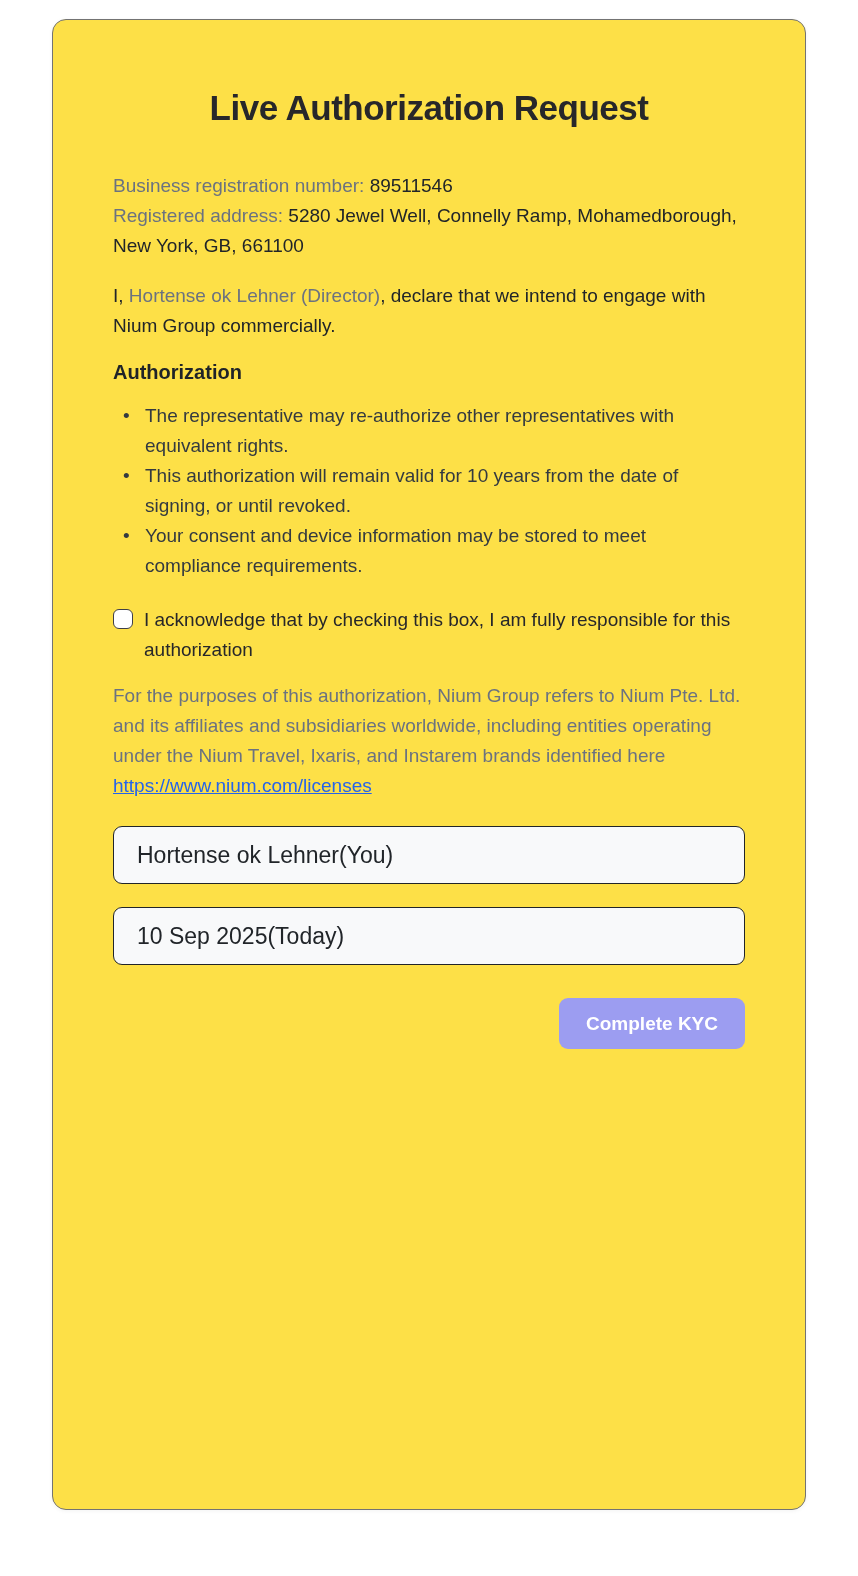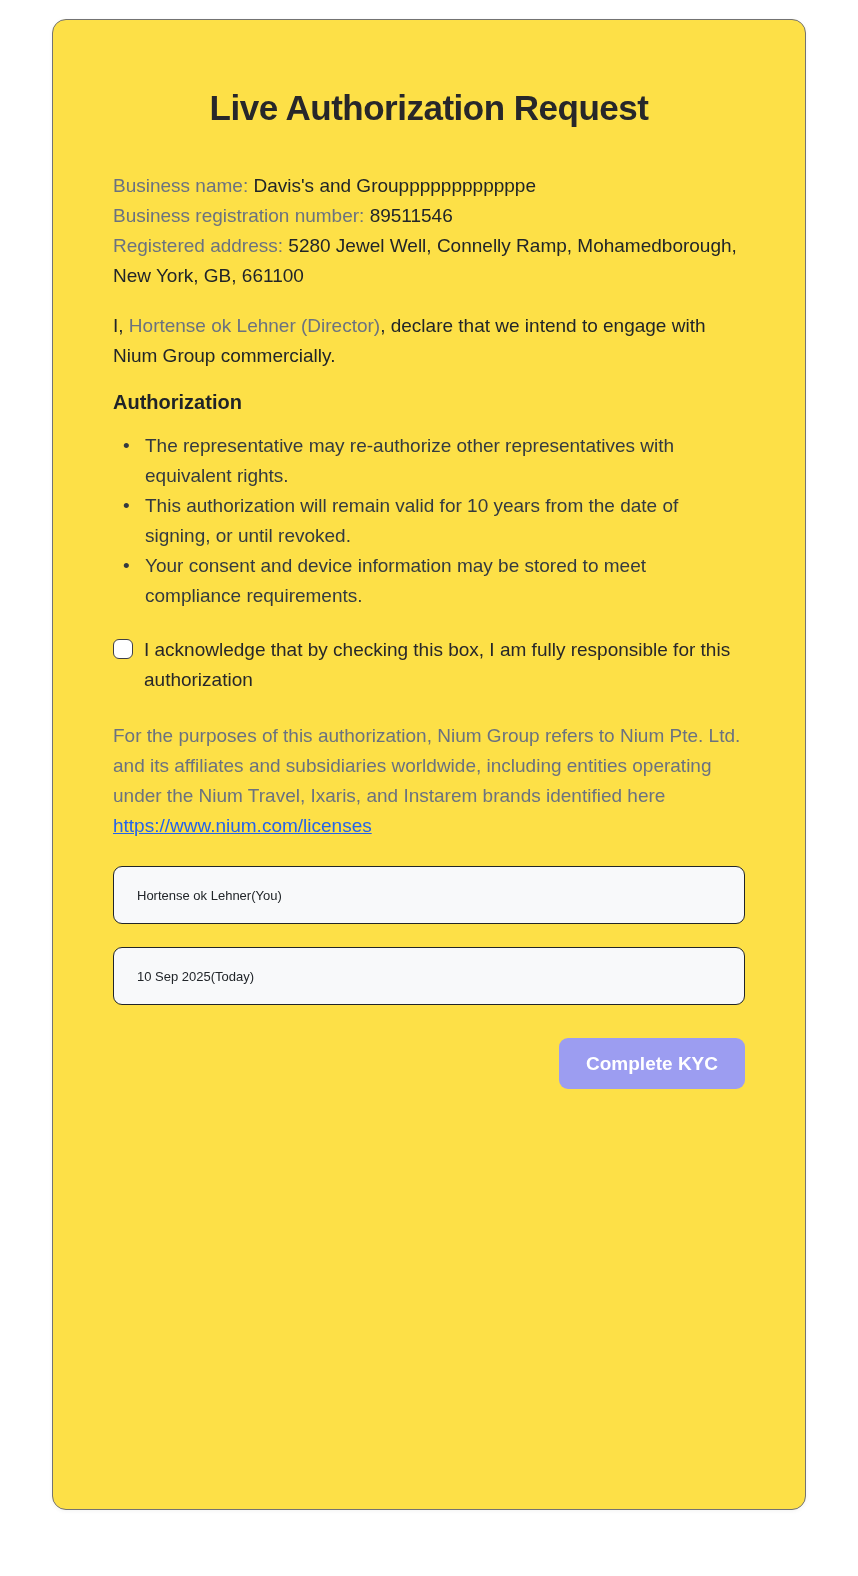--- a/index.html
+++ b/index.html
@@ -71,21 +71,21 @@
     position: absolute;
     left: 10px;
     top: 0;
     color: #343a40;
   }
 
   .ack-row {
     display: flex;
     align-items: flex-start;
     gap: 11px;
-    margin-bottom: 26px;
+    margin-bottom: 16px;
   }
   .checkbox {
     flex: 0 0 auto;
     width: 20px;
     height: 20px;
     border: 1.6px solid #3f3f46;
     border-radius: 6px;
     background: #ffffff;
     margin-top: 4px;
     cursor: pointer;
@@ -103,21 +103,21 @@
 
   .field {
     width: 100%;
     height: 58px;
     background: #f8f9fa;
     border: 1px solid #212529;
     border-radius: 9px;
     display: flex;
     align-items: center;
     padding-left: 23px;
-    font-size: 13px;
+    font-size: 23px;
     color: #212529;
     margin-bottom: 23px;
     cursor: pointer;
   }
   .field:last-of-type { margin-bottom: 0; }
 
   .button-row {
     display: flex;
     justify-content: flex-end;
     margin-top: 33px;
@@ -136,21 +136,20 @@
   }
 </style>
 </head>
 <body>
 
 <div class="card">
 
   <h1 class="page-title">Live Authorization Request</h1>
 
   <div class="biz-block body-text">
-    <p><span class="label-gray">Business name:</span> <span class="value-dark">Davis's and Grouppppppppppppe</span></p>
     <p><span class="label-gray">Business registration number:</span> <span class="value-dark">89511546</span></p>
     <p><span class="label-gray">Registered address:</span> <span class="value-dark">5280 Jewel Well, Connelly Ramp, Mohamedborough, New York, GB, 661100</span></p>
   </div>
 
   <p class="para body-text"><span class="value-dark">I, </span><span class="label-gray">Hortense ok Lehner (Director)</span><span class="value-dark">, declare that we intend to engage with Nium Group commercially.</span></p>
 
 
 
   <h2 class="section-heading">Authorization</h2>
 

